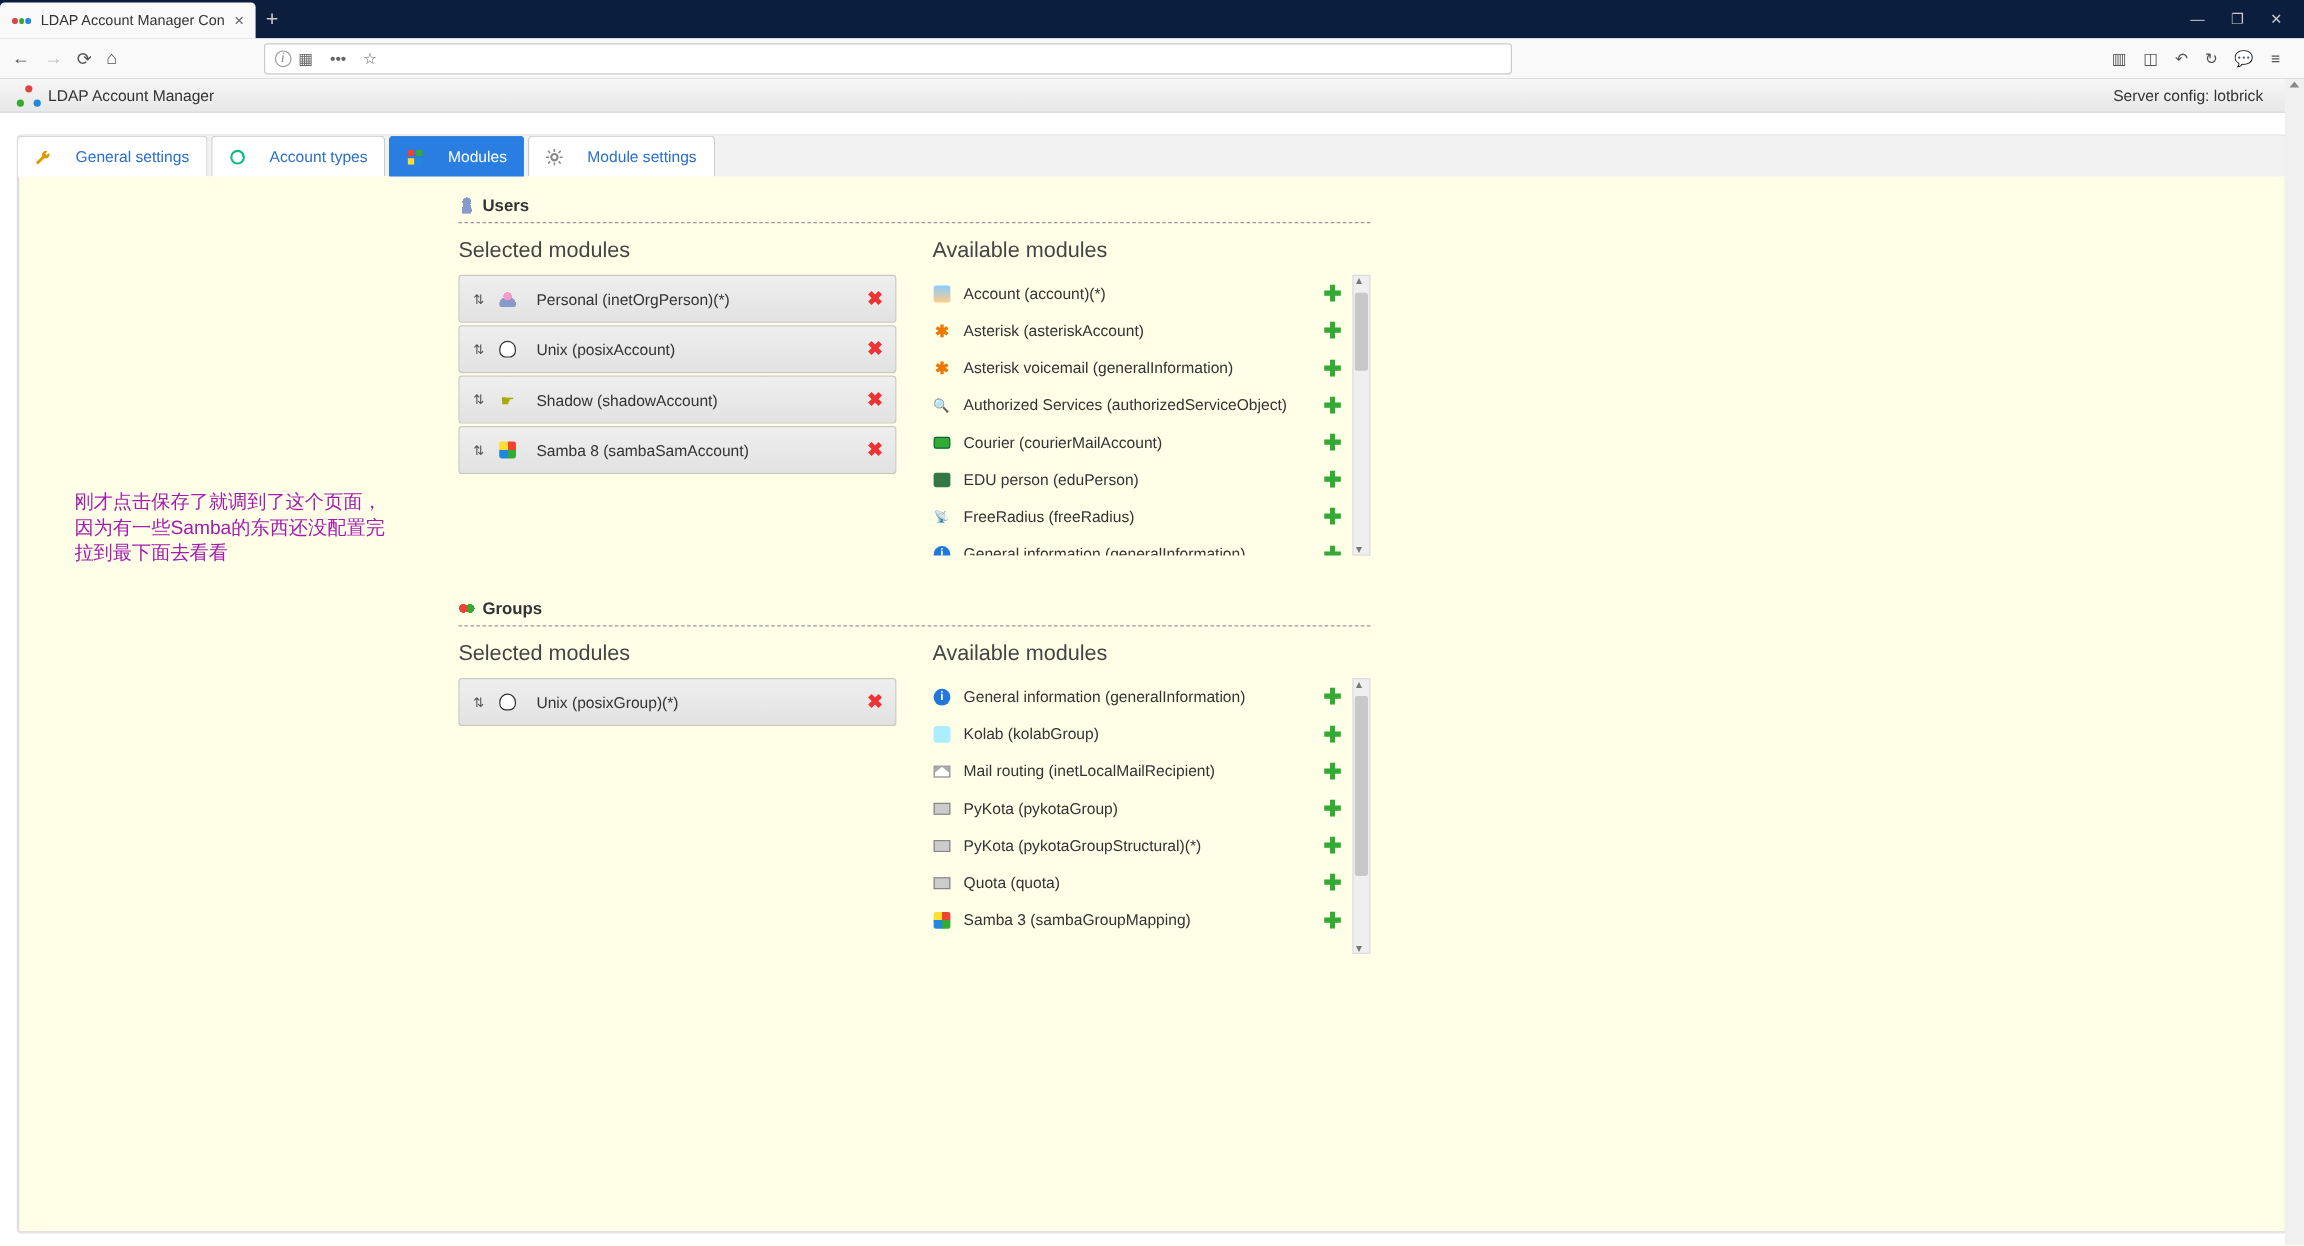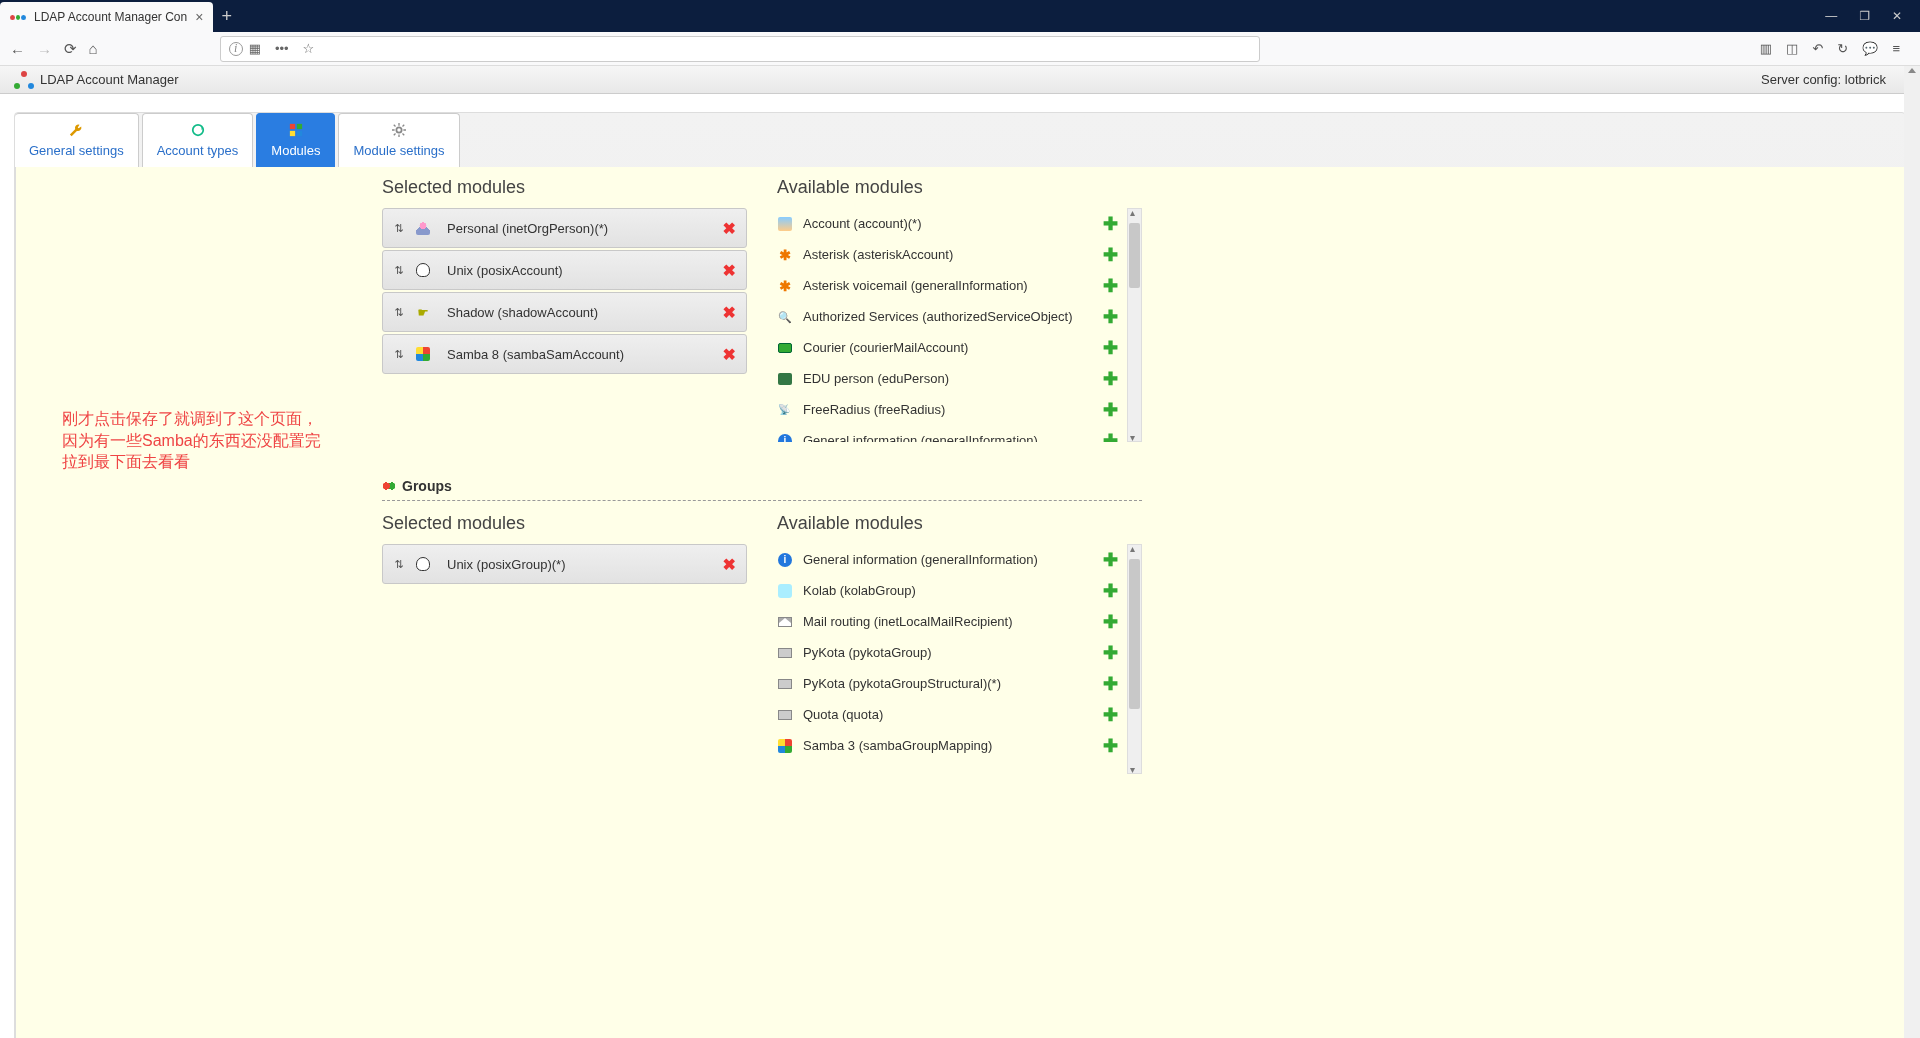--- a/index.html
+++ b/index.html
@@ -32,27 +32,27 @@
 .scroll-indicator::before { content: ''; position: absolute; top: 2px; left: 4px; border-left: 4px solid transparent; border-right: 4px solid transparent; border-bottom: 5px solid #888; }
 
 .app-header { background: linear-gradient(#f6f6f6, #e8e8e8); border-bottom: 1px solid #ccc; height: 28px; display: flex; align-items: center; padding: 0 14px; }
 .app-logo { display: flex; align-items: center; gap: 6px; }
 .app-title { font-size: 13px; color: #333; }
 .server-profile { margin-left: auto; font-size: 13px; color: #333; margin-right: 20px; }
 
 .main-area { background: #fff; padding: 18px 14px 0 14px; }
 .tabs-wrap { background: linear-gradient(#f2f2f2, #e9e9e9); border: 1px solid #ddd; border-radius: 4px; padding: 0; }
 .tabs { display: flex; }
-.tab { padding: 9px 14px; border: 1px solid #ccc; border-bottom: none; background: #fff; display: flex; align-items: center; gap: 6px; font-size: 13px; color: #2a6fc9; cursor: pointer; margin-right: 3px; border-top-left-radius: 4px; border-top-right-radius: 4px; flex-direction: column; }
+.tab { padding: 9px 14px; border: 1px solid #ccc; border-bottom: none; background: #fff; display: flex; align-items: center; gap: 20px; font-size: 13px; color: #2a6fc9; cursor: pointer; margin-right: 3px; border-top-left-radius: 4px; border-top-right-radius: 4px; }
 .tab:first-child { border-left: none; border-top-left-radius: 4px; }
 .tab.active { background: #2a7de1; color: #fff; border-color: #2a7de1; }
 
 .content-area { background: #ffffe8; min-height: 880px; padding: 10px 0; border: 1px solid #ddd; border-top: none; }
 
-.annotation { position: absolute; left: 62px; top: 342px; color: #ef4444; font-size: 16px; font-family: "SimSun", serif; line-height: 1.35; }
+.annotation { position: absolute; left: 62px; top: 342px; color: #a21caf; font-size: 16px; font-family: "SimSun", serif; line-height: 1.35; }
 
 .section { width: 760px; margin-left: 366px; margin-bottom: 30px; }
 .section-header { border-bottom: 1px dashed #999; padding: 6px 0; display: flex; align-items: center; gap: 6px; margin-bottom: 12px; }
 .section-header-title { font-weight: bold; font-size: 14px; }
 .section-icon { width: 16px; height: 16px; }
 
 .columns { display: flex; gap: 30px; position: relative; }
 .col { flex: 1; }
 .col-header { font-size: 18px; color: #444; margin-bottom: 10px; }
 
@@ -198,20 +198,24 @@
               <circle cx="8" cy="8" r="3" fill="none" stroke="#888" stroke-width="2"></circle>
               <path d="M8 0v3M8 13v3M0 8h3M13 8h3M2 2l2 2M12 12l2 2M14 2l-2 2M4 12l-2 2" stroke="#888" stroke-width="1.5"></path>
             </svg>
           <span>Module settings</span>
         </div>
       </div>
 
       <div class="content-area">
 
         <div class="section">
+          <div class="section-header">
+            <span class="section-icon i-usericon"></span>
+            <span class="section-header-title">Users</span>
+          </div>
           <div class="columns">
             <div class="col">
               <div class="col-header">Selected modules</div>
               <div class="selected-list" id="users-selected">
                   <div class="selected-item">
                     <span class="drag-handle">⇅</span>
                     <span class="sel-icon">
                       <span class="i-person"></span>
                     </span>
                     <span class="sel-label">Personal (inetOrgPerson)(*)</span>

